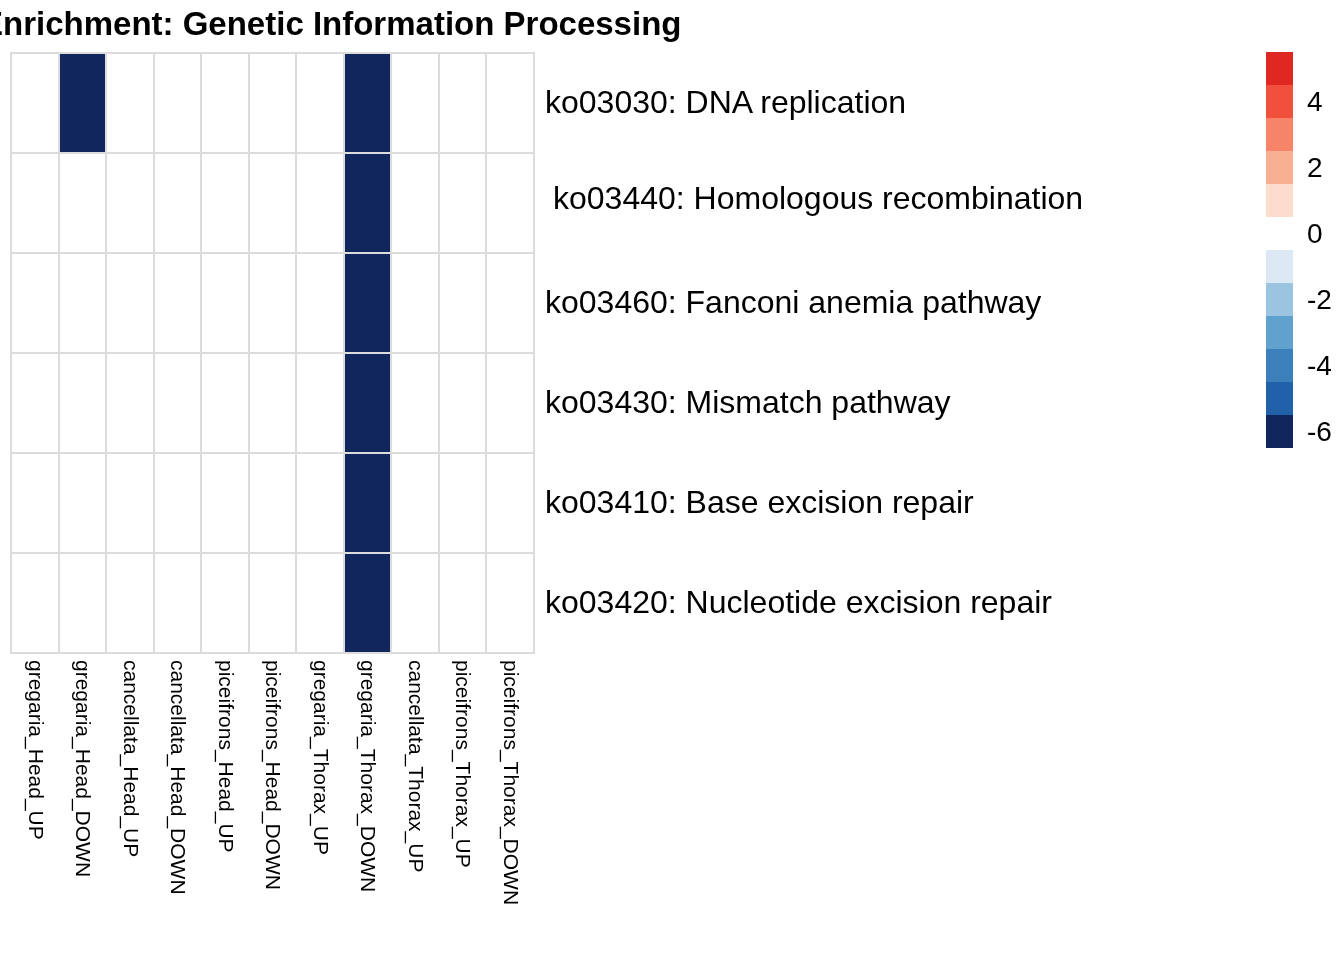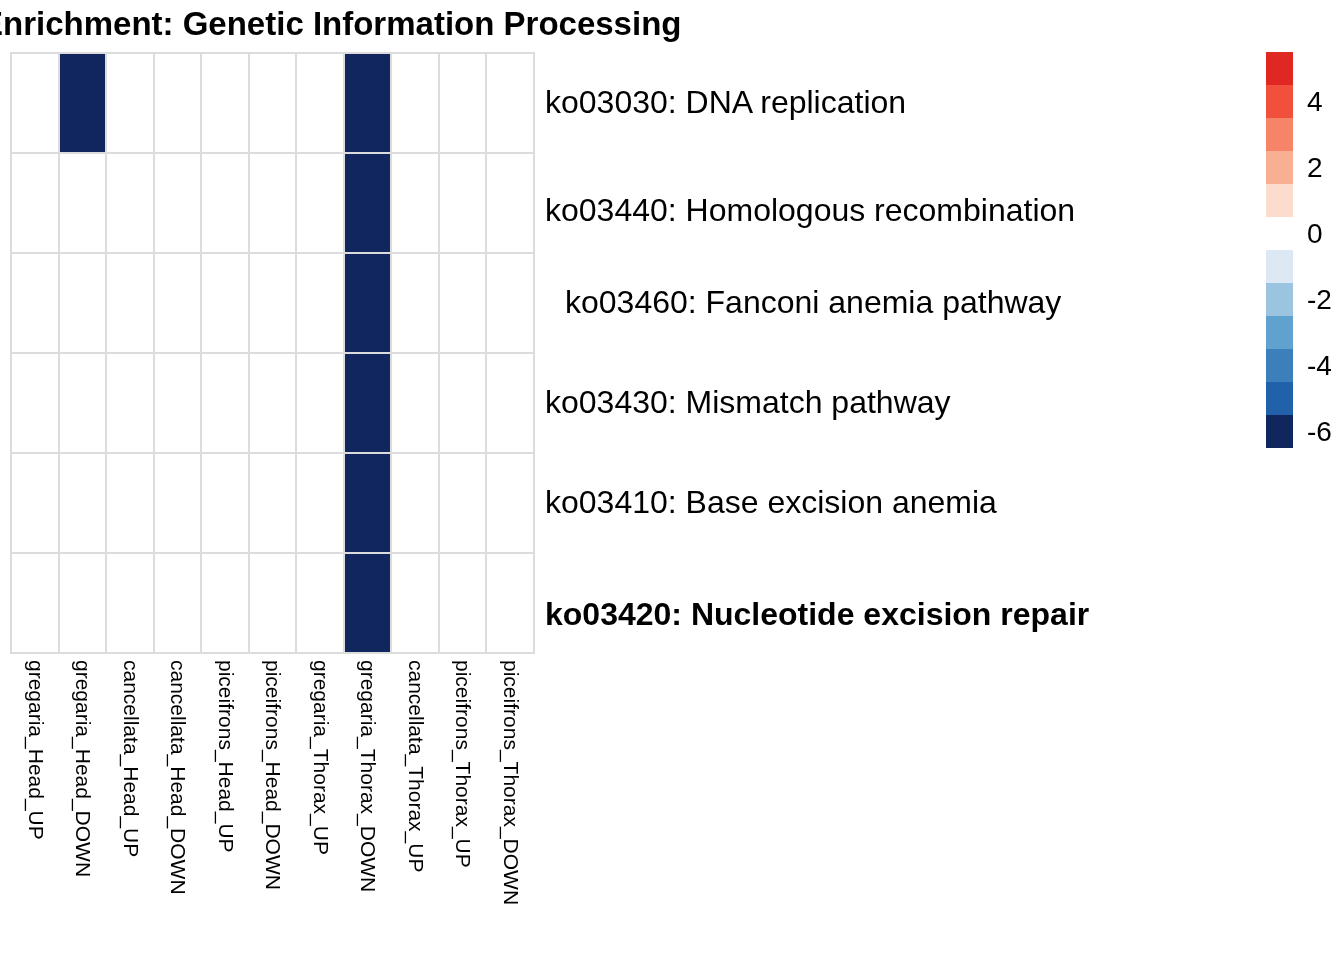--- a/index.html
+++ b/index.html
@@ -154,25 +154,25 @@
       <div class="cell" style="background: rgb(255, 255, 255);"></div>
       <div class="cell" style="background: rgb(255, 255, 255);"></div>
       <div class="cell" style="background: rgb(255, 255, 255);"></div>
       <div class="cell" style="background: rgb(18, 38, 94);"></div>
       <div class="cell" style="background: rgb(255, 255, 255);"></div>
       <div class="cell" style="background: rgb(255, 255, 255);"></div>
       <div class="cell" style="background: rgb(255, 255, 255);"></div>
     </div>
   <div id="row-labels">
       <div class="row-label" style="top: 52px;">ko03030: DNA replication</div>
-      <div class="row-label" style="top: 160px;">ko03440: Homologous recombination</div>
-      <div class="row-label" style="top: 252px; margin-left: 20px;">ko03460: Fanconi anemia pathway</div>
+      <div class="row-label" style="top: 148px; margin-left: 8px;">ko03440: Homologous recombination</div>
+      <div class="row-label" style="top: 252px;">ko03460: Fanconi anemia pathway</div>
       <div class="row-label" style="top: 352px;">ko03430: Mismatch pathway</div>
-      <div class="row-label" style="top: 452px;">ko03410: Base excision anemia</div>
-      <div class="row-label" style="top: 564px; font-weight: bold;">ko03420: Nucleotide excision repair</div>
+      <div class="row-label" style="top: 452px;">ko03410: Base excision repair</div>
+      <div class="row-label" style="top: 552px;">ko03420: Nucleotide excision repair</div>
     </div>
   <div id="col-labels">
       <div class="col-label" style="left: 35.75px;">gregaria_Head_UP</div>
       <div class="col-label" style="left: 83.25px;">gregaria_Head_DOWN</div>
       <div class="col-label" style="left: 130.75px;">cancellata_Head_UP</div>
       <div class="col-label" style="left: 178.25px;">cancellata_Head_DOWN</div>
       <div class="col-label" style="left: 225.75px;">piceifrons_Head_UP</div>
       <div class="col-label" style="left: 273.25px;">piceifrons_Head_DOWN</div>
       <div class="col-label" style="left: 320.75px;">gregaria_Thorax_UP</div>
       <div class="col-label" style="left: 368.25px;">gregaria_Thorax_DOWN</div>

